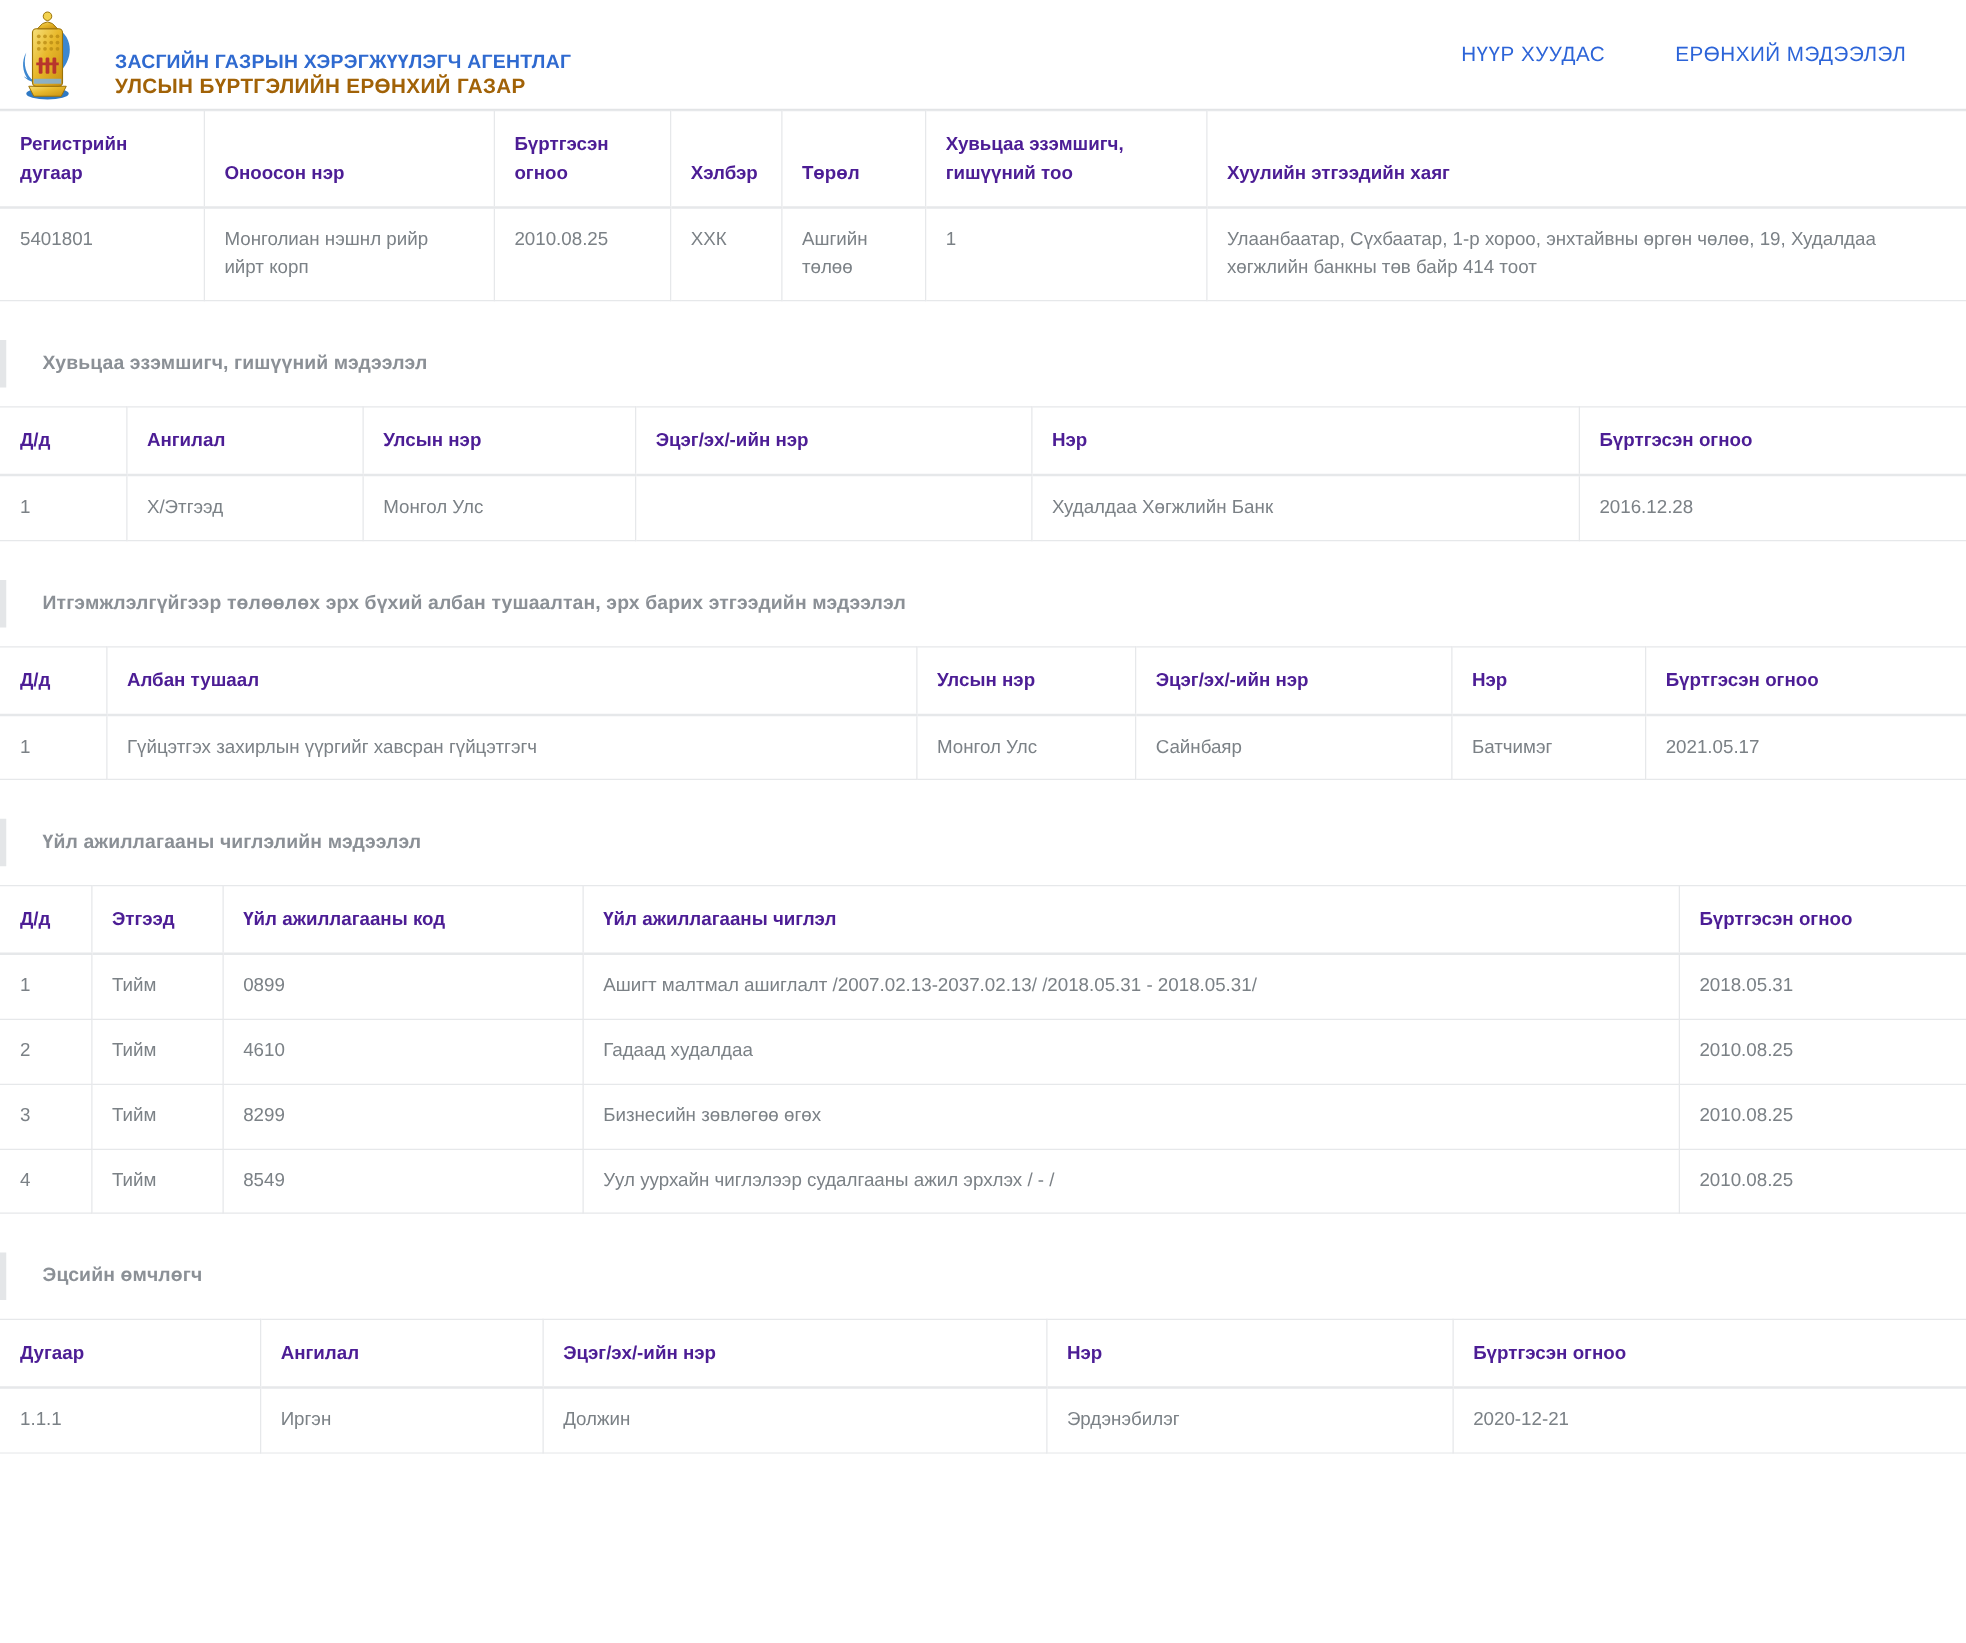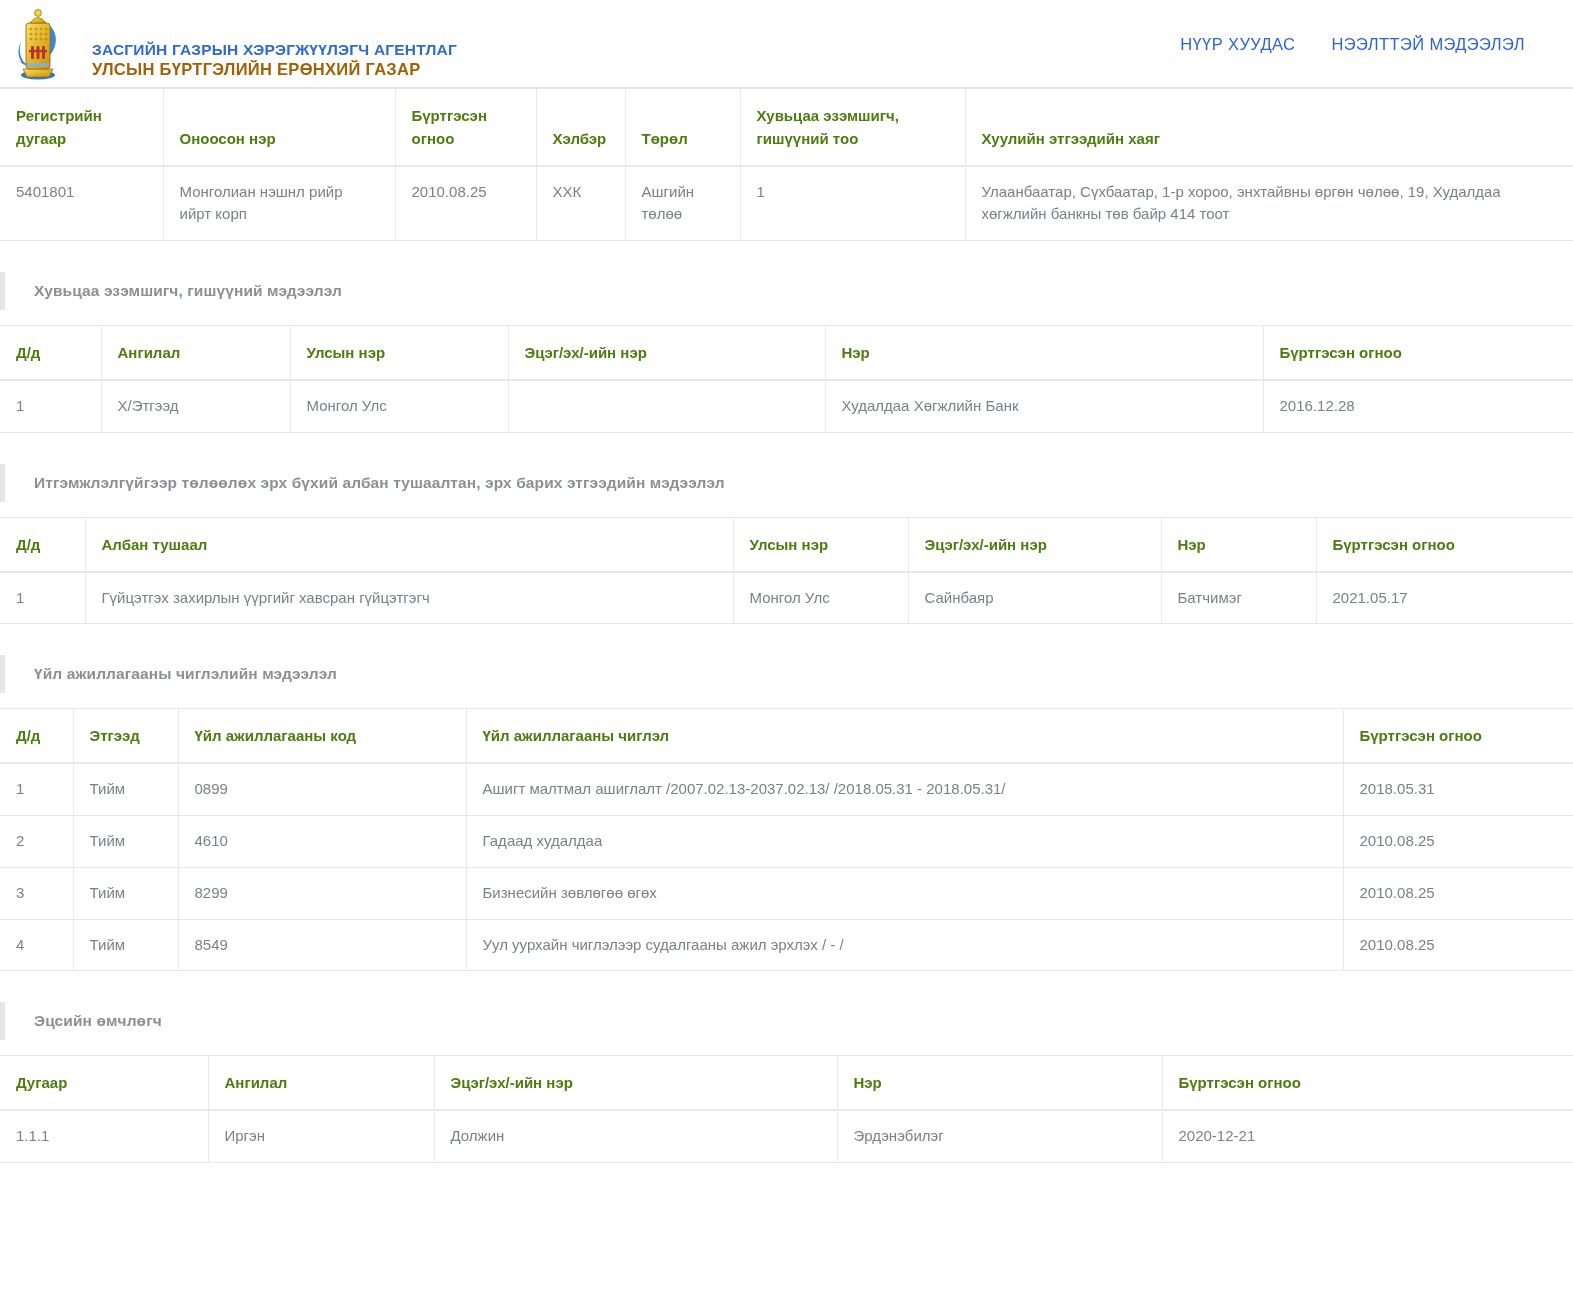--- a/index.html
+++ b/index.html
@@ -57,21 +57,21 @@
     letter-spacing: 0.3px;
     white-space: nowrap;
   }
   .main-nav {
     position: absolute;
     right: 48px;
     top: 50%;
     transform: translateY(-50%);
     display: flex;
     align-items: center;
-    gap: 36px;
+    gap: 56px;
     margin-left: 35px;
   }
   .nav-link {
     color: #2c64d8;
     font-size: 16.5px;
     font-weight: normal;
     letter-spacing: 0.4px;
     text-decoration: none;
     white-space: nowrap;
     cursor: pointer;
@@ -112,21 +112,21 @@
     border-bottom: 1px solid #e6e8ea;
     text-align: left;
     vertical-align: top;
     padding: 14px 18px 14px 16px;
     line-height: 1.52;
     word-wrap: break-word;
   }
   table.reg-table tr > *:last-child { border-right: none; }
   table.reg-table th {
     font-weight: bold;
-    color: #4d7c0f;
+    color: #4c1d95;
     border-top: 1px solid #e6e8ea;
     border-bottom: 2px solid #e6e8ea;
     vertical-align: bottom;
     padding-top: 16px;
     padding-bottom: 14px;
   }
   table.reg-table td {
     color: #7b8186;
     font-weight: normal;
   }
@@ -190,21 +190,21 @@
       </svg>
     </span>
     <span class="brand-text">
       <span class="brand-line1">ЗАСГИЙН ГАЗРЫН ХЭРЭГЖҮҮЛЭГЧ АГЕНТЛАГ</span>
       <span class="brand-line2">УЛСЫН БҮРТГЭЛИЙН ЕРӨНХИЙ ГАЗАР</span>
     </span>
   </div>
 
   <nav class="main-nav">
     <a class="nav-link">НҮҮР ХУУДАС</a>
-    <a class="nav-link">НЭЭЛТТЭЙ МЭДЭЭЛЭЛ</a>
+    <a class="nav-link">ЕРӨНХИЙ МЭДЭЭЛЭЛ</a>
   </nav>
 </div>
 
 <table class="reg-table t1">
   <colgroup>
     <col style="width:163px">
       <col style="width:232px">
       <col style="width:141px">
     <col style="width:89px">
       <col style="width:115px">

